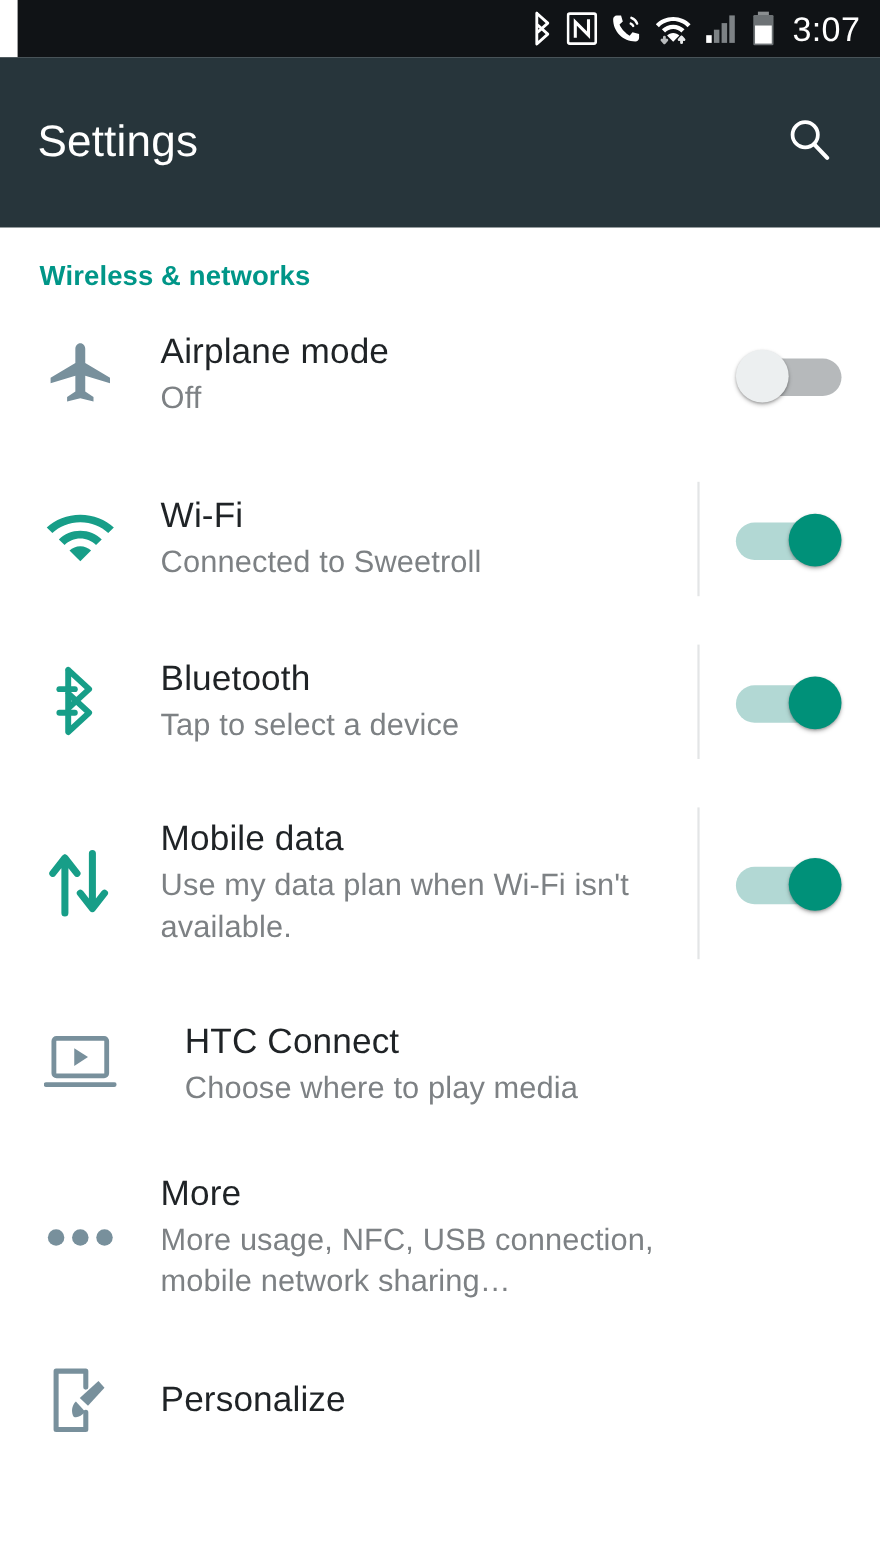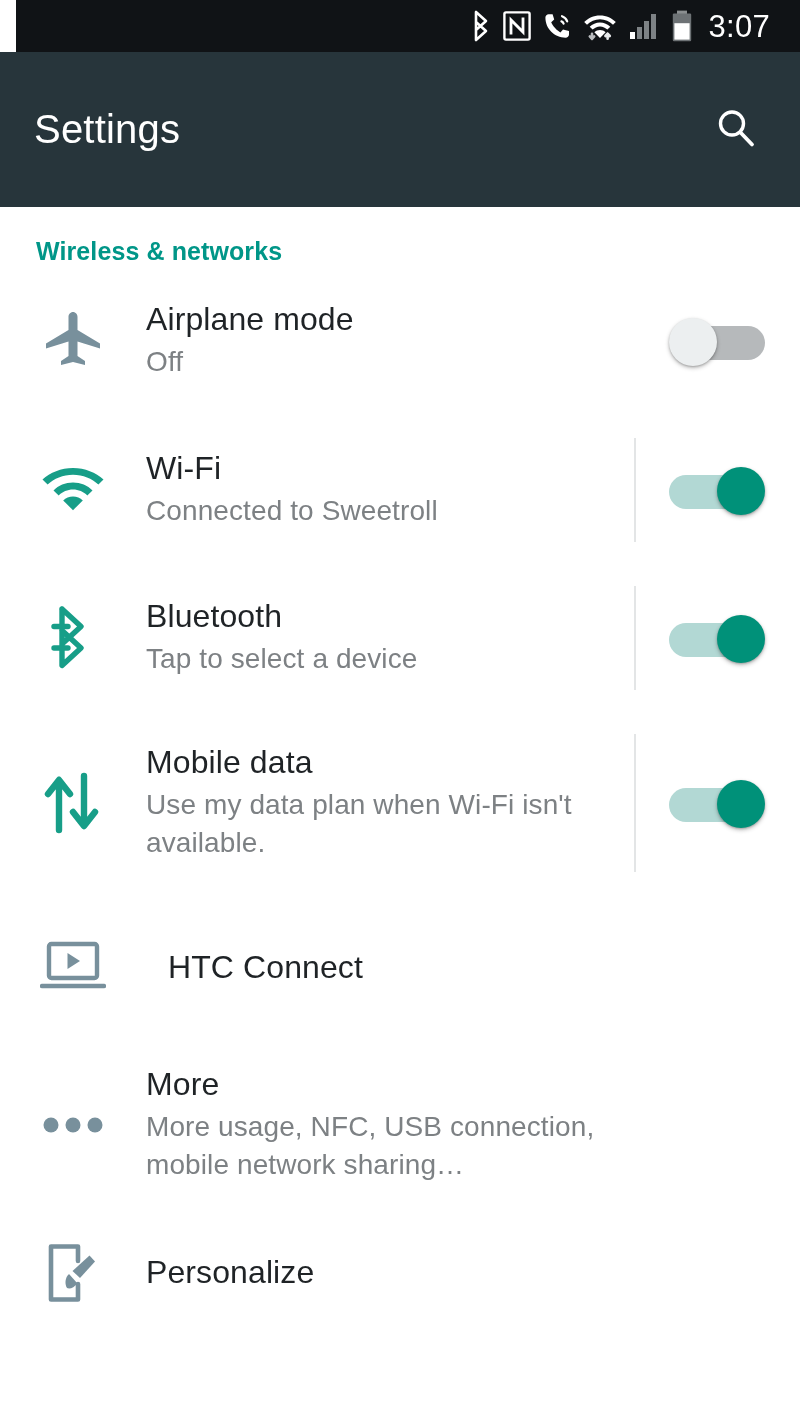--- a/index.html
+++ b/index.html
@@ -9,21 +9,21 @@
     font-family:"Liberation Sans", sans-serif;
     -webkit-font-smoothing:antialiased;
     overflow:hidden;
   }
   .screen { position:relative; width:800px; height:1422px; background:#fff; }
 
   
   .statusbar {
     height:52px; background:#101316;
     display:flex; align-items:center; justify-content:flex-end;
-    padding-right:30px; gap:11px;margin-left:16px;
+    padding-right:18px; gap:11px;margin-left:16px;
   }
   .statusbar .sbicon { display:flex; align-items:center; justify-content:center; }
   .clock {
     color:#ffffff; font-size:31px; font-weight:400; letter-spacing:0.3px;
     margin-left:4px; line-height:1;
   }
 
   
   .toolbar {
     height:155px; background:#27353b;
@@ -256,20 +256,21 @@
     <div class="row htc">
       <div class="row-icon">
         <svg width="66" height="54" viewBox="0 0 66 54">
           <rect x="9" y="3" width="48" height="34" rx="2.4" fill="none" stroke="#78909c" stroke-width="4.4"></rect>
           <path d="M27.5 12 L40 20 L27.5 28 z" fill="#78909c"></path>
           <line x1="2" y1="45" x2="64" y2="45" stroke="#78909c" stroke-width="4.4" stroke-linecap="round"></line>
         </svg>
       </div>
       <div class="row-text">
         <div class="row-title">HTC Connect</div>
+        <div class="row-sub">Choose where to play media</div>
       </div>
       <div class="row-ctl"></div>
     </div>
 
     <div class="row more">
       <div class="row-icon">
         <svg width="62" height="18" viewBox="0 0 62 18">
           <circle cx="9" cy="9" r="7.5" fill="#78909c"></circle>
           <circle cx="31" cy="9" r="7.5" fill="#78909c"></circle>
           <circle cx="53" cy="9" r="7.5" fill="#78909c"></circle>

